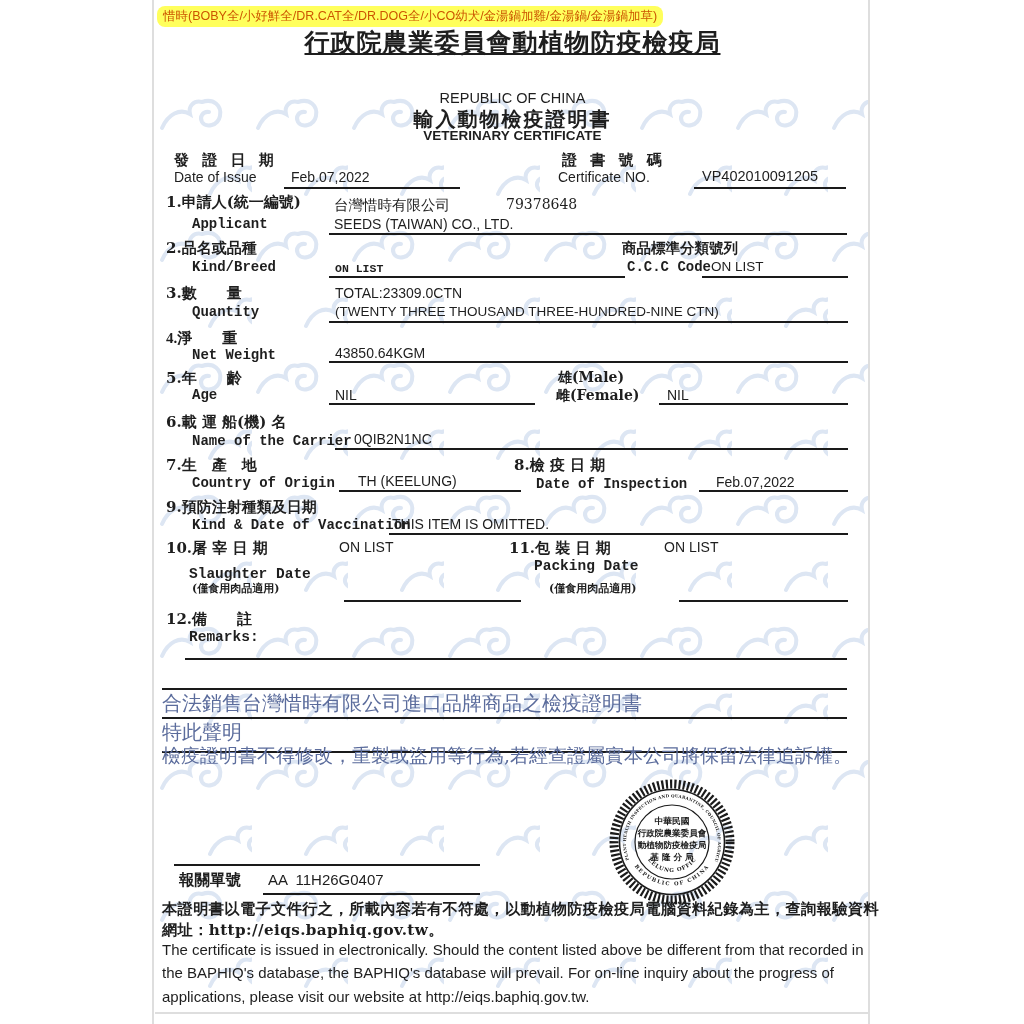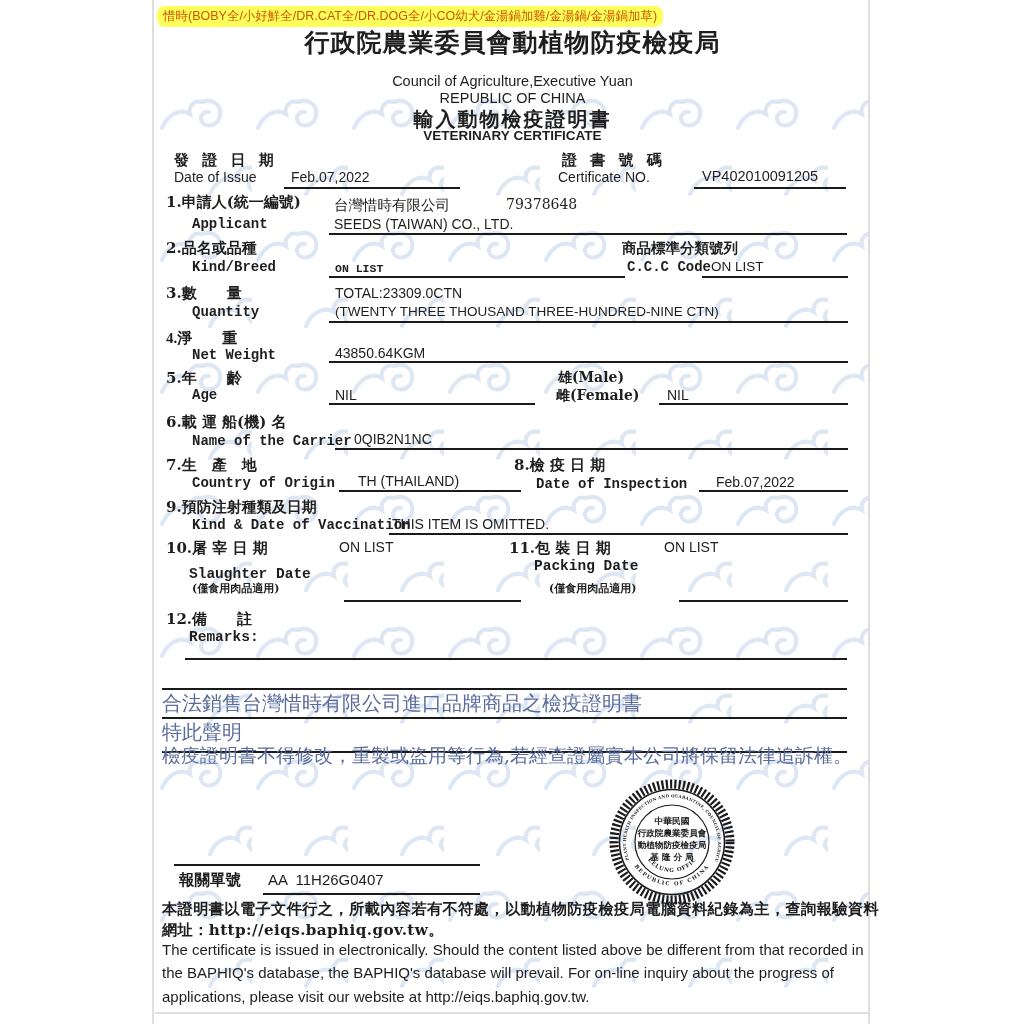--- a/index.html
+++ b/index.html
@@ -34,22 +34,21 @@
     </defs>
     <rect width="712" height="918" fill="url(#wmpat)"></rect>
   </svg>
 
   <div class="edge" style="left:152px;top:0;width:2px;height:1024px;"></div>
   <div class="edge" style="left:868px;top:0;width:2px;height:1024px;"></div>
   <div class="edge" style="left:155px;top:1012px;width:715px;height:2px;"></div>
 
   <div class="abs note sans" style="left:157px;top:6px;">惜時(BOBY全/小好鮮全/DR.CAT全/DR.DOG全/小CO幼犬/金湯鍋加雞/金湯鍋/金湯鍋加草)</div>
 
-  <div class="abs center zhb" style="top:26px;font-size:25px;letter-spacing:1px;">行政院農業委員會動植物防疫檢疫局</div>
-  <div class="abs center sans" style="top:73px;font-size:14.5px;">Council of Agriculture,Executive Yuan</div>
+  <div class="abs center zhb" style="top:26px;font-size:25px;letter-spacing:1px;text-decoration:underline;">行政院農業委員會動植物防疫檢疫局</div>
   <div class="abs center sans" style="top:90px;font-size:14.5px;">REPUBLIC OF CHINA</div>
   <div class="abs center sans" style="top:128px;font-size:13.5px;font-weight:bold;">VETERINARY CERTIFICATE</div>
   <div class="abs center zhb" style="top:106px;font-size:20px;letter-spacing:2px;">輸入動物檢疫證明書</div>
 
   <div class="abs zhb" style="left:174px;top:151px;font-size:15px;letter-spacing:4px;">發 證 日 期</div>
   <div class="abs sans" style="left:174px;top:169px;font-size:14px;">Date of Issue</div>
   <div class="abs sans" style="left:291px;top:169px;font-size:14px;">Feb.07,2022</div>
   <div class="rule" style="left:284px;top:187px;width:176px;"></div>
   <div class="abs zhb" style="left:562px;top:151px;font-size:15px;letter-spacing:4px;">證 書 號 碼</div>
   <div class="abs sans" style="left:558px;top:169px;font-size:14px;">Certificate NO.</div>
@@ -93,21 +92,21 @@
   <div class="rule" style="left:659px;top:403px;width:189px;"></div>
 
   <div class="abs zhb" style="left:166px;top:413px;font-size:15px;">6.載 運 船(機) 名</div>
   <div class="abs mono" style="left:192px;top:433px;font-size:14px;">Name of the Carrier</div>
   <div class="abs sans" style="left:354px;top:431px;font-size:14px;">0QIB2N1NC</div>
   <div class="rule" style="left:335px;top:448px;width:513px;"></div>
 
   <div class="abs zhb" style="left:166px;top:456px;font-size:15px;">7.生　產　地</div>
   <div class="abs zhb" style="left:514px;top:456px;font-size:15px;">8.檢 疫 日 期</div>
   <div class="abs mono" style="left:192px;top:475px;font-size:14px;">Country of Origin</div>
-  <div class="abs sans" style="left:358px;top:473px;font-size:14px;">TH (THAILAND)</div>
+  <div class="abs sans" style="left:358px;top:473px;font-size:14px;">TH (KEELUNG)</div>
   <div class="rule" style="left:339px;top:490px;width:182px;"></div>
   <div class="abs mono" style="left:536px;top:476px;font-size:14px;">Date of Inspection</div>
   <div class="abs sans" style="left:716px;top:474px;font-size:14px;">Feb.07,2022</div>
   <div class="rule" style="left:699px;top:490px;width:149px;"></div>
 
   <div class="abs zhb" style="left:166px;top:498px;font-size:15px;">9.預防注射種類及日期</div>
   <div class="abs mono" style="left:192px;top:517px;font-size:14px;">Kind &amp; Date of Vaccination</div>
   <div class="abs sans" style="left:392px;top:516px;font-size:14px;">THIS ITEM IS OMITTED.</div>
   <div class="rule" style="left:389px;top:533px;width:459px;"></div>
 

